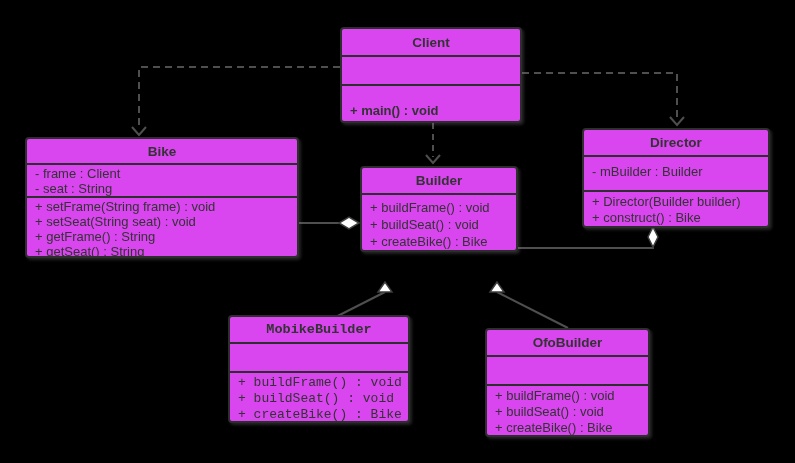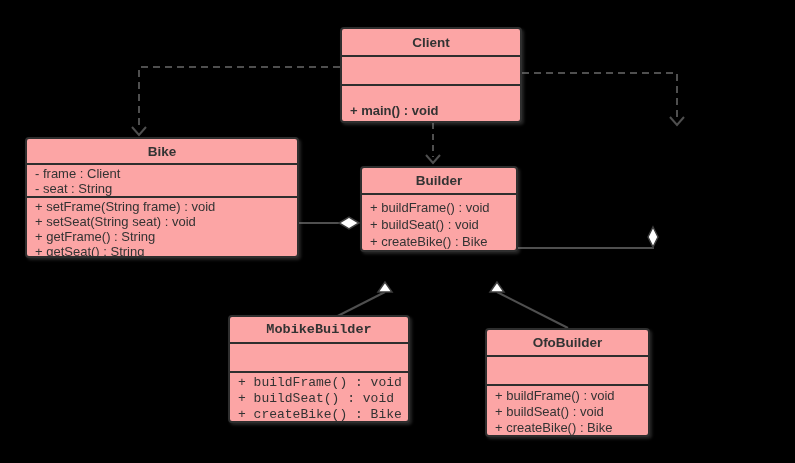--- a/index.html
+++ b/index.html
@@ -16,21 +16,21 @@
     font-family: "Liberation Sans", sans-serif;
   }
   #edges {
     position: absolute;
     left: 0; top: 0;
     width: 795px; height: 463px;
   }
   .cls {
     position: absolute;
     box-sizing: border-box;
-    background: #fca5a5;
+    background: #d946ef;
     border: 2px solid #2e2e2e;
     border-radius: 4px;
     color: #333333;
     overflow: hidden;
     box-shadow: 2px 2px 3px rgba(130,130,130,0.28);
     display: flex;
     flex-direction: column;
   }
   .cls-title {
     box-sizing: border-box;
@@ -167,20 +167,30 @@
 
   <div class="cls" id="cls-builder">
     <div class="cls-title">Builder</div>
     <div class="cls-methods">
       <div class="line">+ buildFrame() : void</div>
       <div class="line">+ buildSeat() : void</div>
       <div class="line">+ createBike() : Bike</div>
     </div>
   </div>
 
+  <div class="cls" id="cls-director">
+    <div class="cls-title">Director</div>
+    <div class="cls-attrs">
+      <div class="line">- mBuilder : Builder</div>
+    </div>
+    <div class="cls-methods">
+      <div class="line">+ Director(Builder builder)</div>
+      <div class="line">+ construct() : Bike</div>
+    </div>
+  </div>
 
   <div class="cls" id="cls-mobike">
     <div class="cls-title">MobikeBuilder</div>
     <div class="cls-attrs"></div>
     <div class="cls-methods">
       <div class="line">+ buildFrame() : void</div>
       <div class="line">+ buildSeat() : void</div>
       <div class="line">+ createBike() : Bike</div>
     </div>
   </div>

